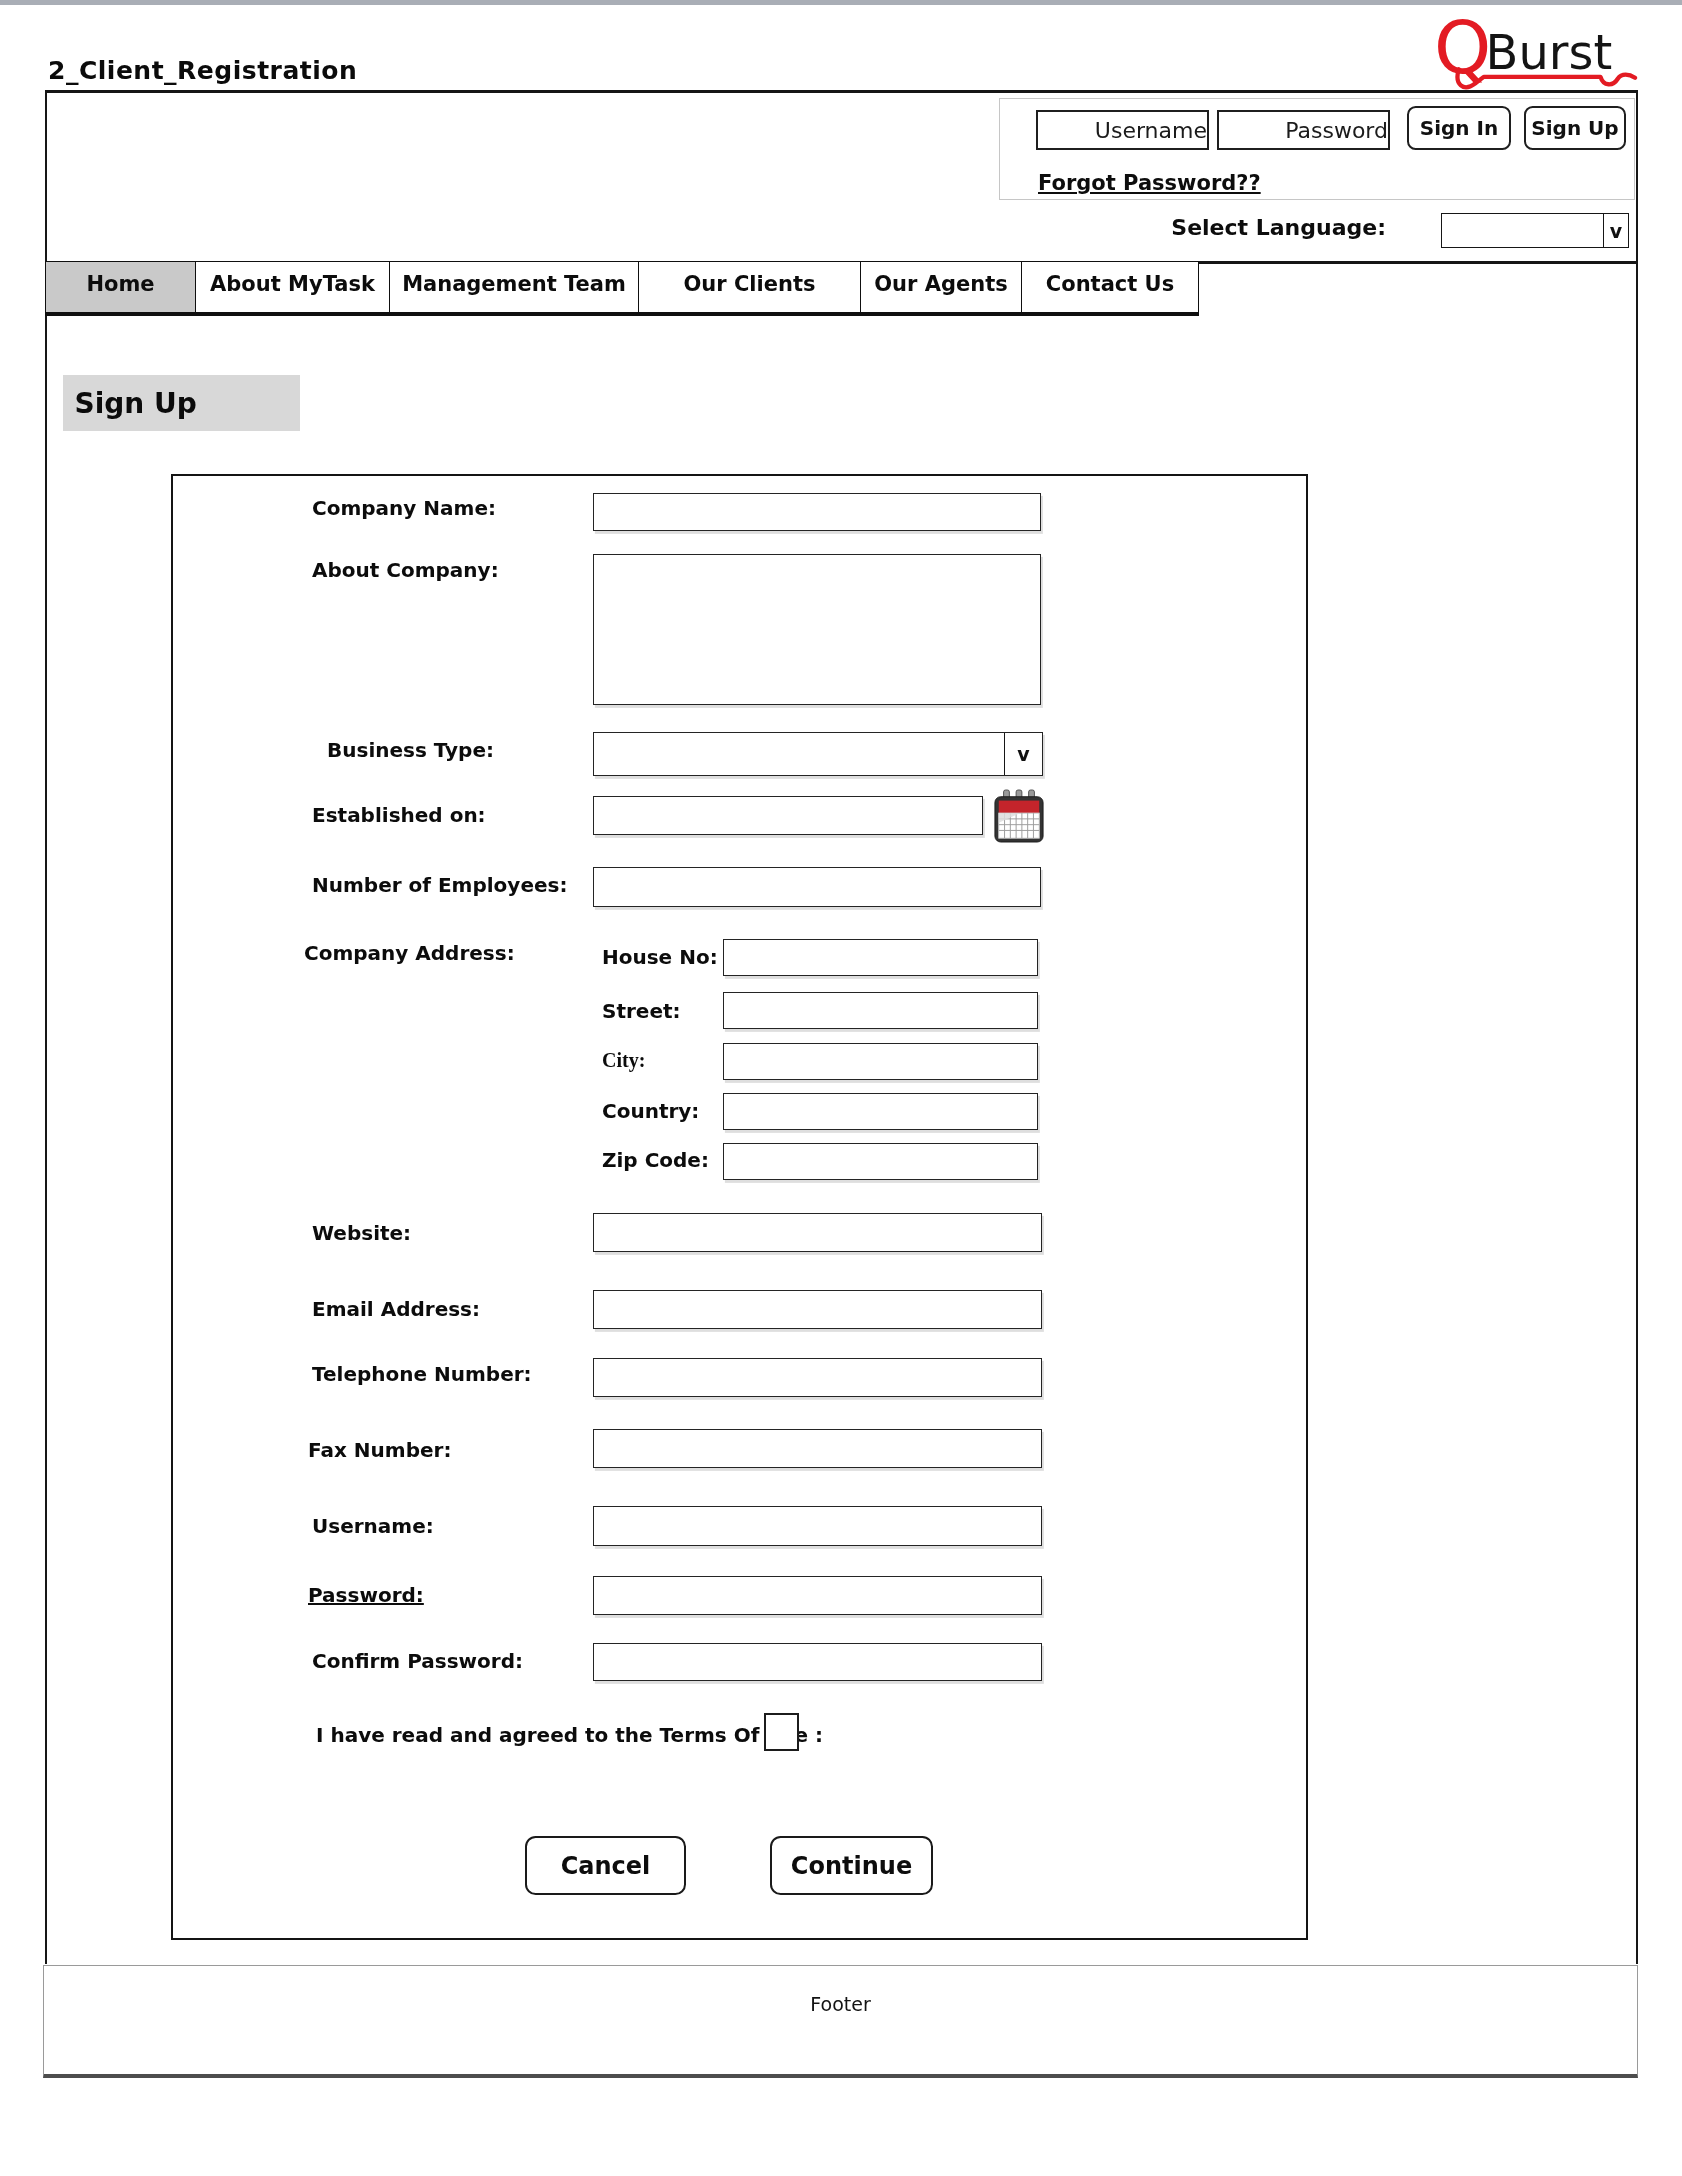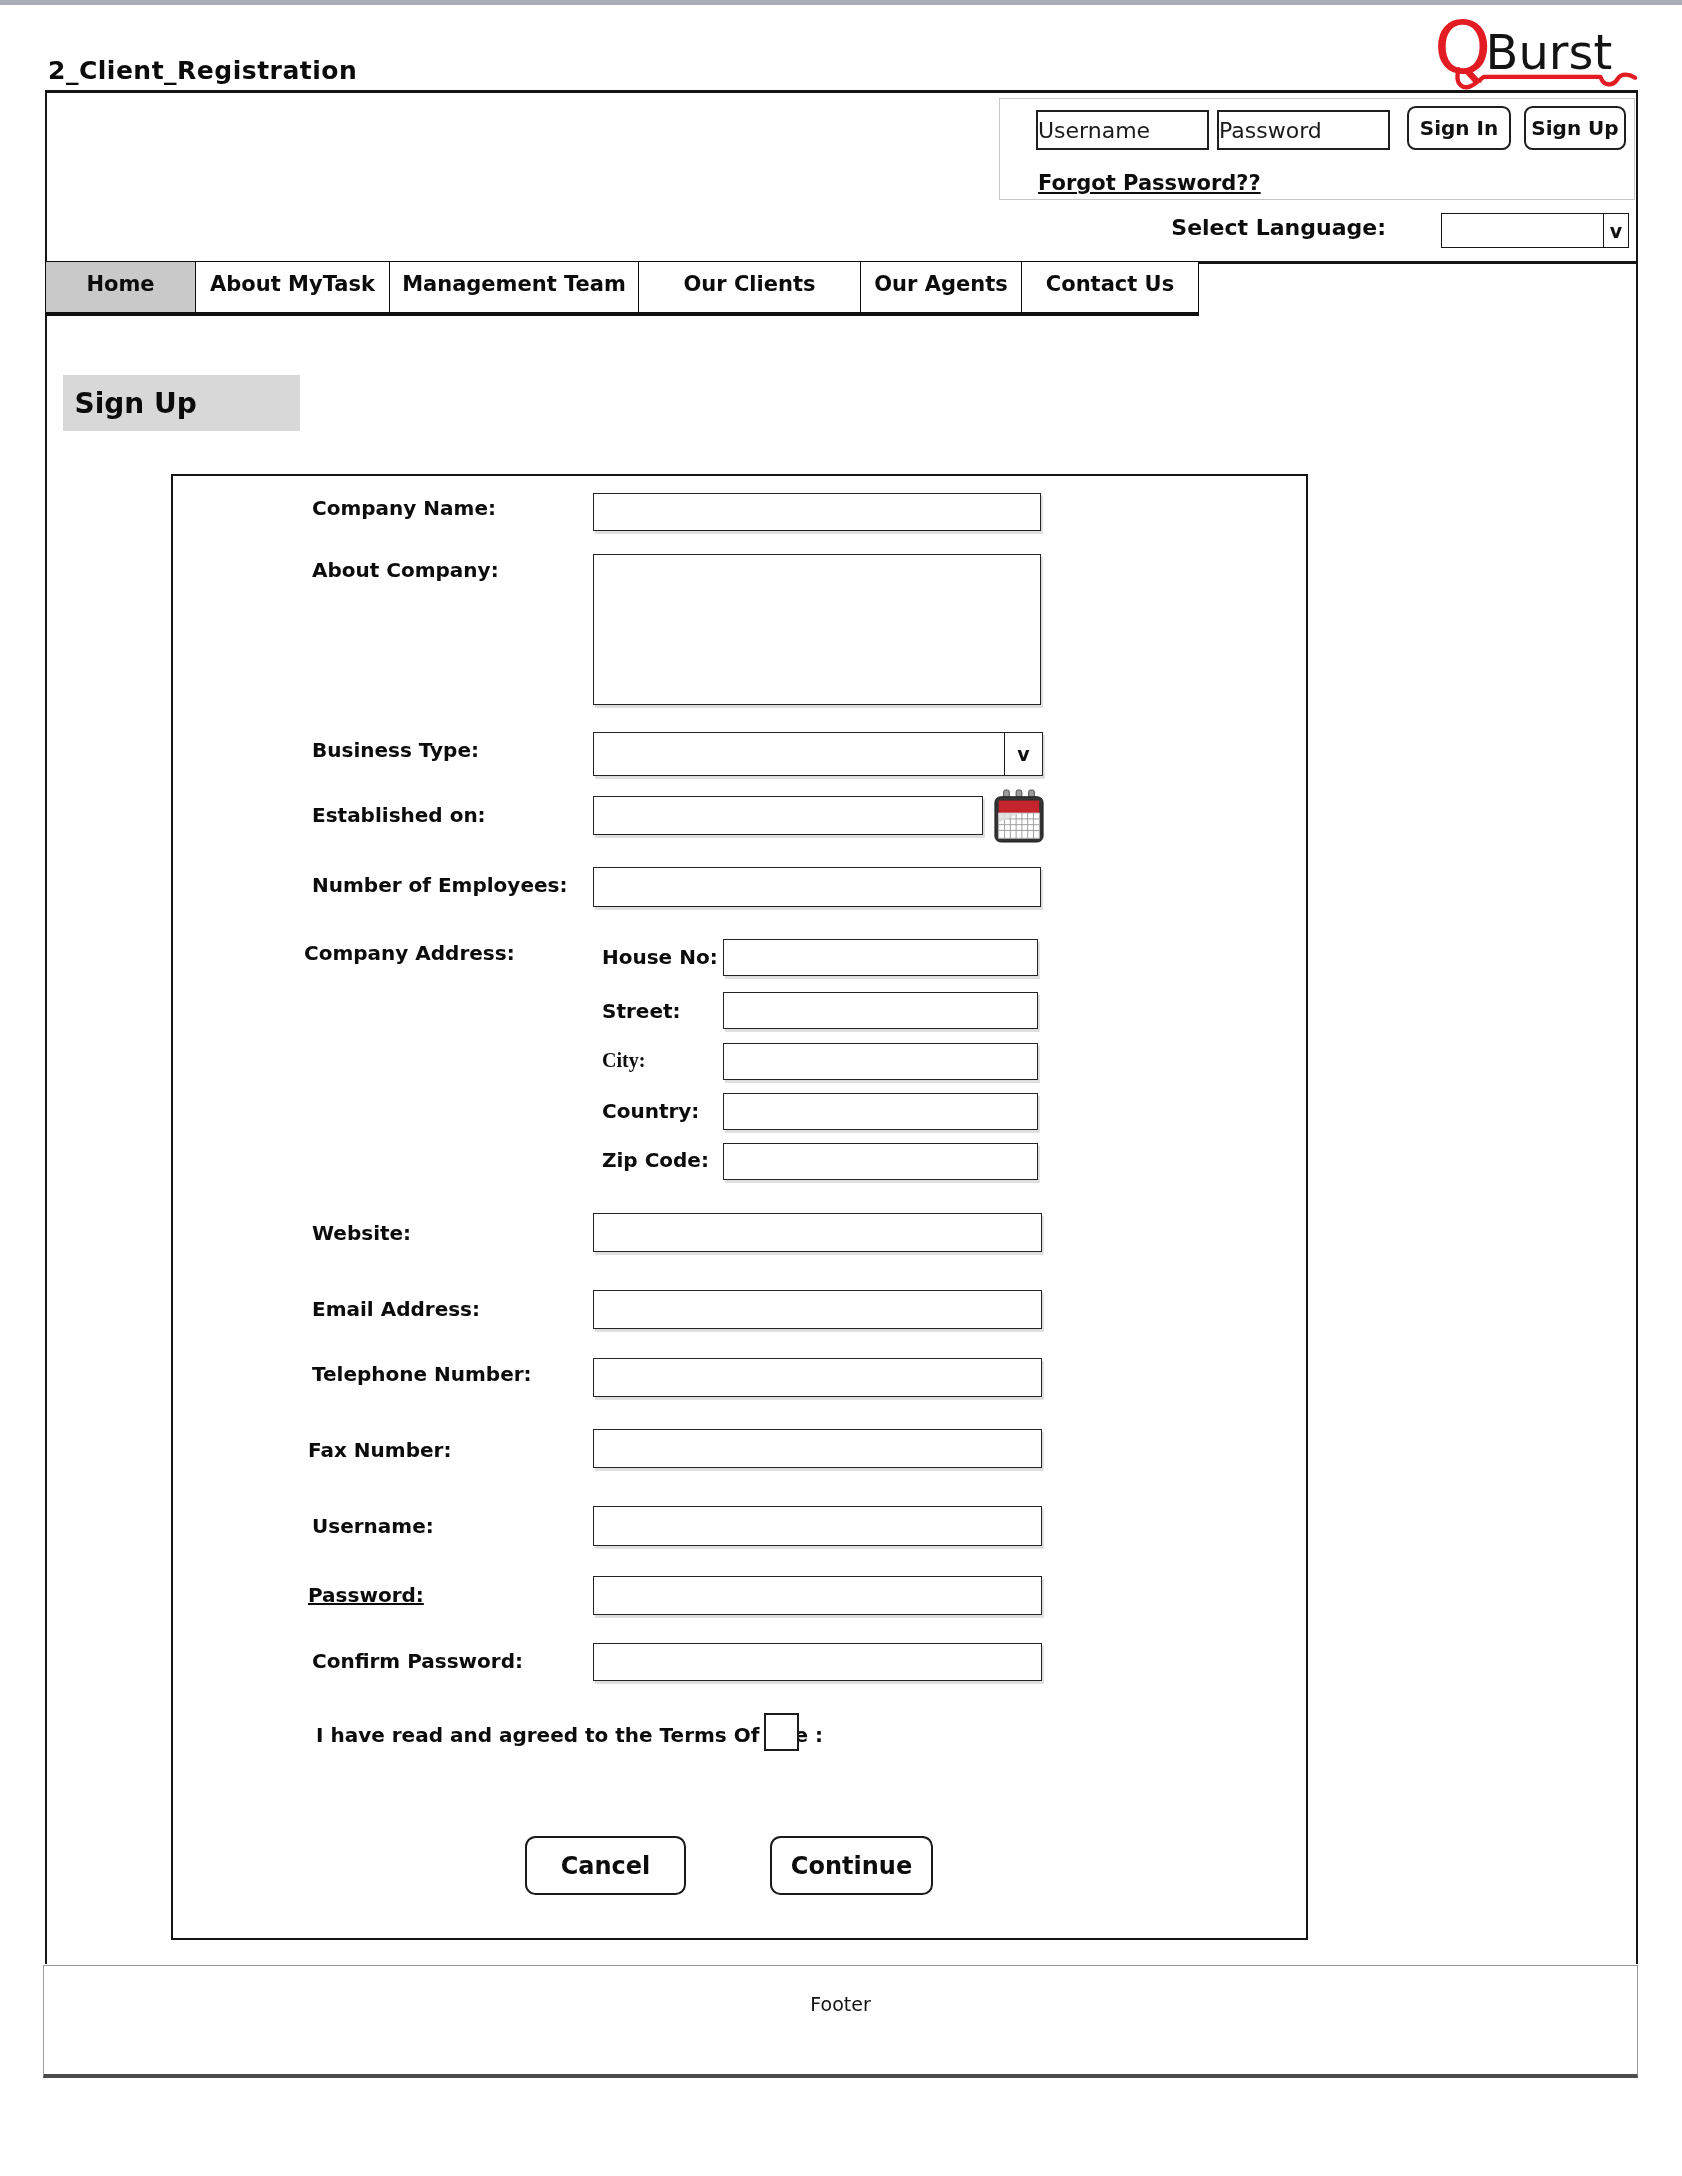--- a/index.html
+++ b/index.html
@@ -8,21 +8,21 @@
   .abs{position:absolute;}
   .topstrip{left:0;top:0;width:1682px;height:4.8px;background:#a9aeb6;}
   .page-title{left:48px;top:56px;font-size:25px;font-weight:bold;color:#0b0b0b;letter-spacing:0.5px;}
   
   .page-frame{left:45px;top:90px;width:1593px;height:1874px;border-top:3.8px solid #161616;
               border-left:2.9px solid #161616;border-right:2.9px solid #161616;background:transparent;}
   .logo-box{left:86px;top:128px;width:264px;height:96px;border:2.9px solid #2a2a2a;border-radius:15.4px;
             display:flex;align-items:center;justify-content:center;font-size:42px;font-weight:bold;color:#111;background:#fff;}
   
   .login-panel{left:999px;top:98px;width:636px;height:102px;border:1.9px solid #c6c6c6;background:#fff;}
-  .hinput{border:2.9px solid #1f1f1f;background:#fff;text-align:left;font-size:22px;color:#111;padding:0;outline:none;}
+  .hinput{border:2.9px solid #1f1f1f;background:#fff;text-align:right;font-size:22px;color:#111;padding:0;outline:none;}
   .hinput::placeholder{color:#1b1b1b;opacity:1;}
   .hbtn{border:2.9px solid #1f1f1f;border-radius:8.6px;background:#fff;font-size:20px;font-weight:bold;color:#111;
         display:flex;align-items:center;justify-content:center;cursor:pointer;}
   .forgot{font-size:21px;font-weight:bold;text-decoration:underline;color:#0d0d0d;cursor:pointer;}
   .lang-label{font-size:22px;font-weight:bold;color:#0d0d0d;text-align:right;}
   .dd{border:1.9px solid #161616;background:#fff;display:flex;}
   .dd .dd-val{flex:1;}
   .dd .dd-chev{border-left:1.9px solid #161616;display:flex;align-items:center;justify-content:center;
                font-size:19px;font-weight:bold;color:#111;}
   
@@ -93,21 +93,21 @@
   <div class="abs section-hdr">Sign Up</div>
 
   <div class="abs form-frame"></div>
 
   <div class="abs lbl" style="left:312px;top:496px;">Company Name:</div>
   <input class="abs field" style="left: 593px; top: 493px; width: 448px; height: 38px;">
 
   <div class="abs lbl" style="left:312px;top:558px;">About Company:</div>
   <textarea class="abs field" style="left: 593px; top: 554px; width: 448px; height: 151px;"></textarea>
 
-  <div class="abs lbl" style="left:312px;top:738px;text-align:center;">Business Type:</div>
+  <div class="abs lbl" style="left:327px;top:738px;text-align:center;">Business Type:</div>
   <div class="abs dd field" style="left:593px;top:732px;width:450px;height:44px;padding:0;">
     <div class="dd-val"></div>
     <div class="dd-chev" style="width:38px;border-left:1.9px solid #161616;">v</div>
   </div>
 
   <div class="abs lbl" style="left:312px;top:803px;">Established on:</div>
   <input class="abs field" style="left: 593px; top: 796px; width: 390px; height: 39px;">
   <svg class="abs" style="left:993px;top:788px;" width="52" height="56" viewBox="0 0 54 58">
     <rect x="11" y="2" width="6" height="13" rx="2" fill="#9a9a9a" stroke="#4f4f4f"></rect>
     <rect x="24" y="2" width="6" height="13" rx="2" fill="#9a9a9a" stroke="#4f4f4f"></rect>

